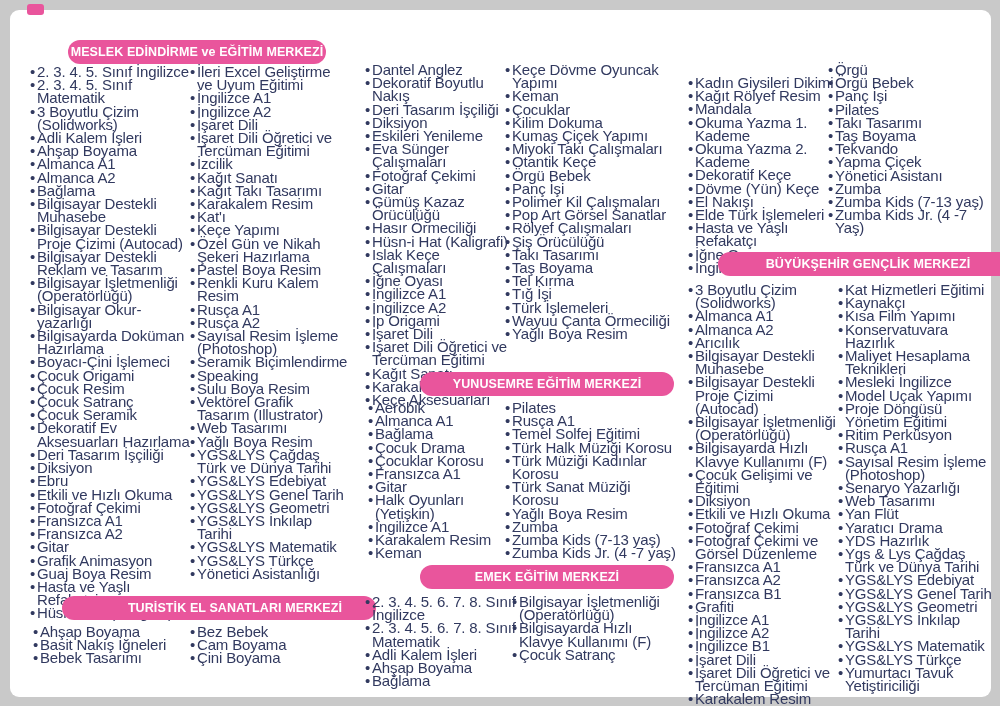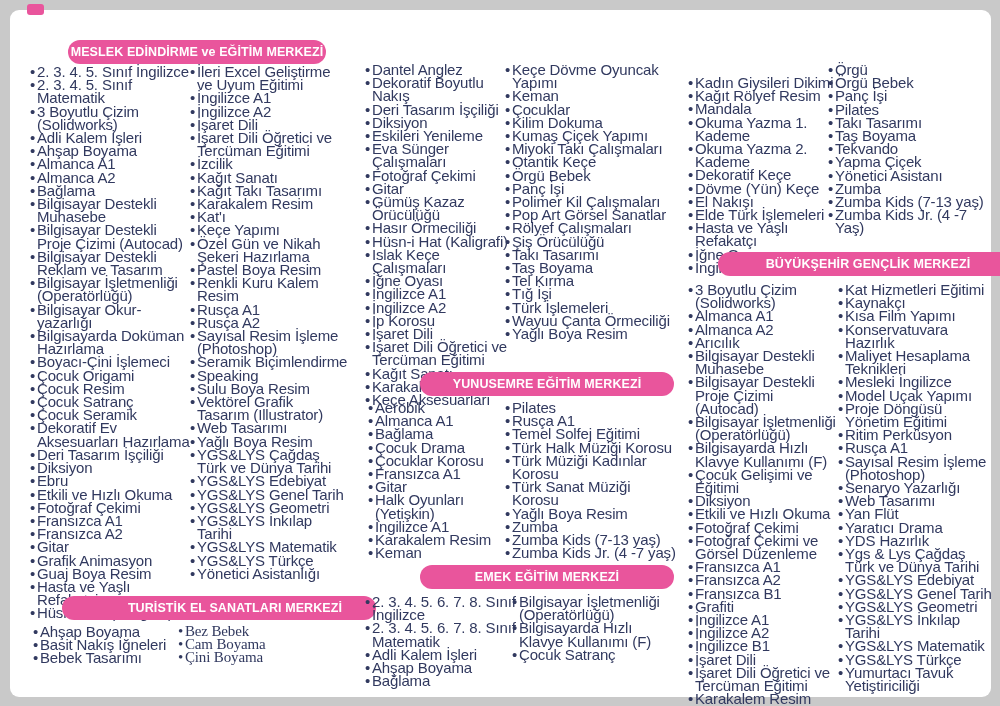--- a/index.html
+++ b/index.html
@@ -103,21 +103,21 @@
       <li>YGS&amp;LYS Türkçe</li>
       <li>Yönetici Asistanlığı</li>
     </ul>
 
   <div class="hdr" style="left:20px;top:586px;width:282px;padding-left:32px;">TURİSTİK EL SANATLARI MERKEZİ</div>
   <ul class="col" style="left:23px;top:615px;width:150px;">
       <li>Ahşap Boyama</li>
       <li>Basit Nakış İğneleri</li>
       <li>Bebek Tasarımı</li>
     </ul>
-  <ul class="col" style="left:168px;top:615px;width:150px;font-family:Liberation Serif, serif;">
+  <ul class="col" style="left:180px;top:615px;width:150px;">
       <li>Bez Bebek</li>
       <li>Cam Boyama</li>
       <li>Çini Boyama</li>
     </ul>
 
   <ul class="col" style="left:355px;top:53px;width:152px;">
       <li>Dantel Anglez</li>
       <li>Dekoratif Boyutlu Nakış</li>
       <li>Deri Tasarım İşçiliği</li>
       <li>Diksiyon</li>
@@ -125,21 +125,21 @@
       <li>Eva Sünger Çalışmaları</li>
       <li>Fotoğraf Çekimi</li>
       <li>Gitar</li>
       <li>Gümüş Kazaz Örücülüğü</li>
       <li>Hasır Örmeciliği</li>
       <li>Hüsn-i Hat (Kaligrafi)</li>
       <li>Islak Keçe Çalışmaları</li>
       <li>İğne Oyası</li>
       <li>İngilizce A1</li>
       <li>İngilizce A2</li>
-      <li>İp Korosu</li>
+      <li>İp Origami</li>
       <li>İşaret Dili</li>
       <li>İşaret Dili Öğretici ve Tercüman Eğitimi</li>
       <li>Kağıt Sanatı</li>
       <li>Karakalem Resim</li>
       <li>Keçe Aksesuarları</li>
     </ul>
   <ul class="col" style="left:495px;top:53px;width:172px;">
       <li>Keçe Dövme Oyuncak Yapımı</li>
       <li>Keman</li>
       <li>Çocuklar</li>

